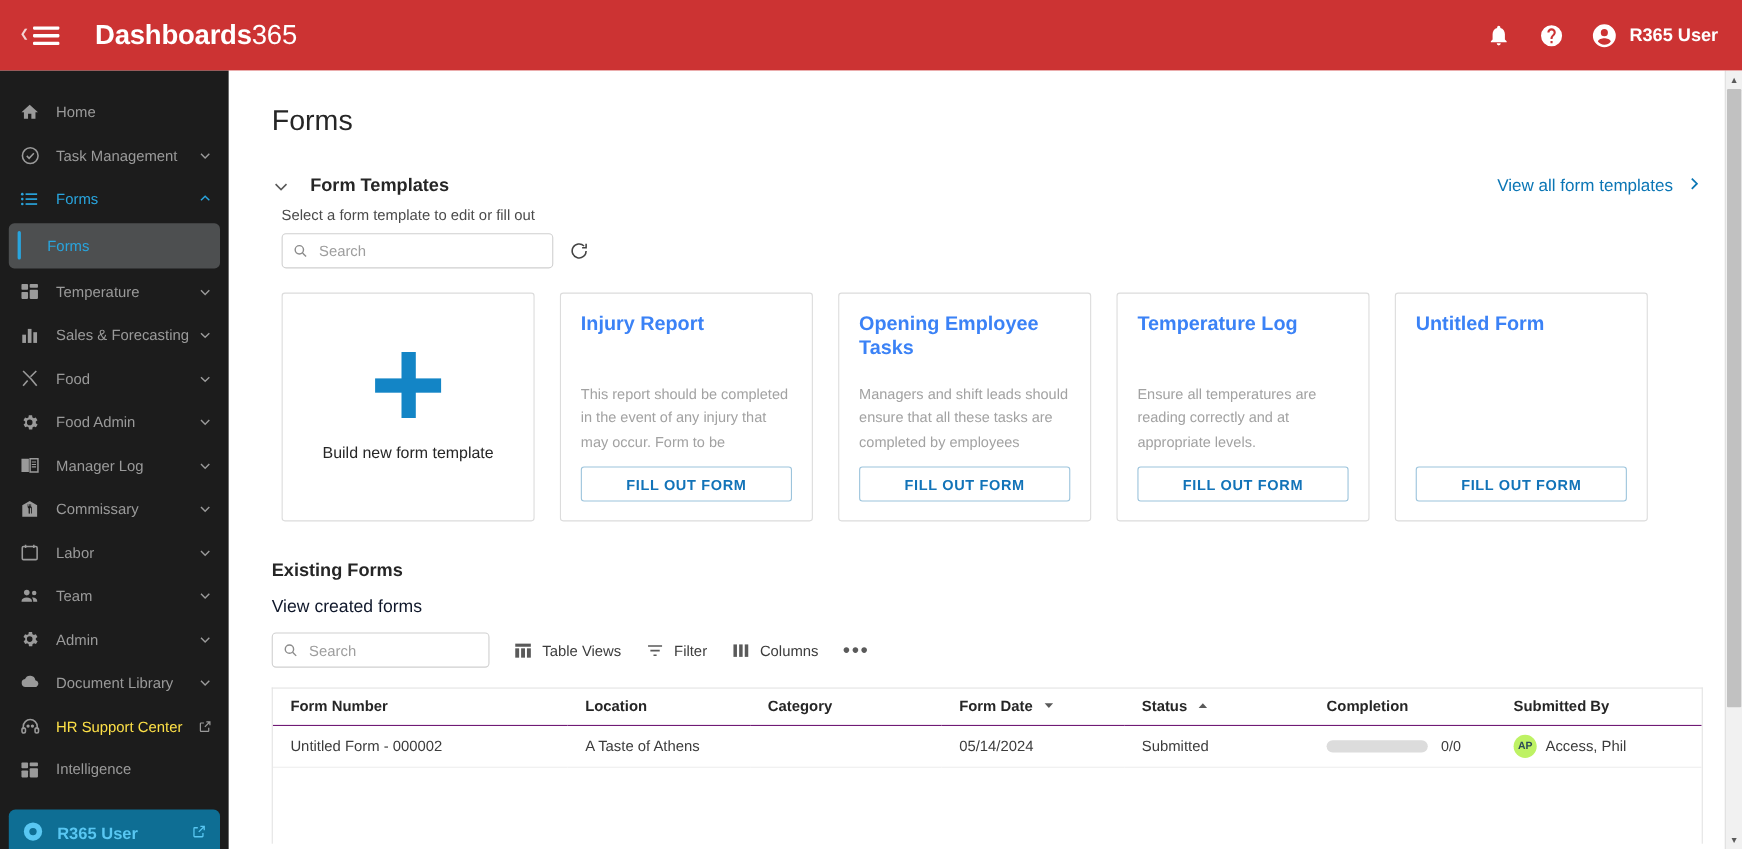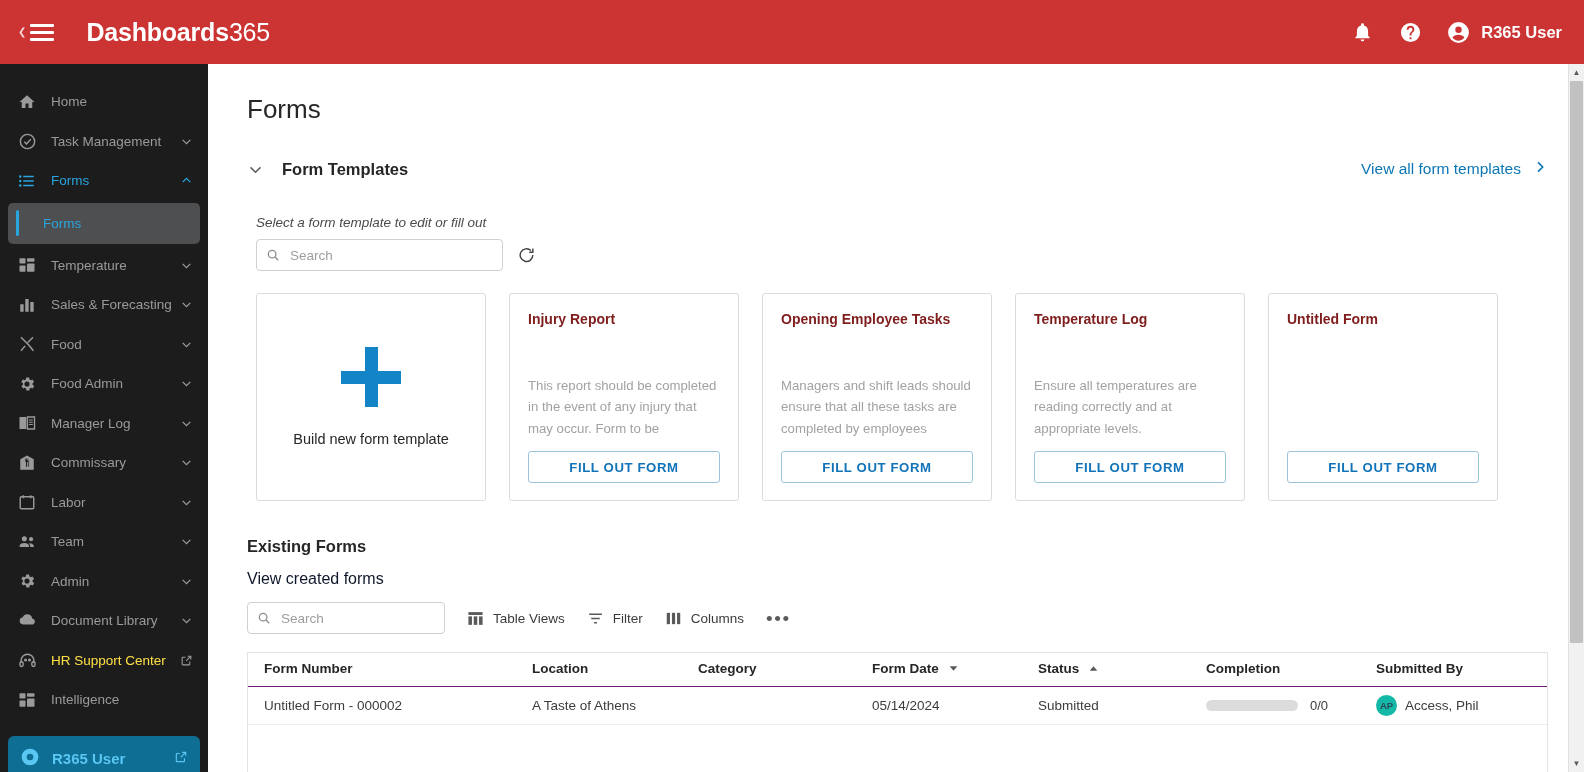--- a/index.html
+++ b/index.html
@@ -107,21 +107,21 @@
   .page-title { font-size: 26px; color: #262626; font-weight: normal; margin: 0 0 34px 9px; }
 
   .section-head { display: flex; align-items: center; margin: 0 0 0 9px; }
   .section-chev { color: #5A5A5A; margin-right: 18px; display: flex; align-items: center; cursor: pointer; }
   .section-title { font-size: 16.5px; font-weight: bold; color: #262626; }
   .view-all {
     margin-left: auto; color: #0B76B5; font-size: 15.5px;
     display: flex; align-items: center; gap: 11px; cursor: pointer; white-space: nowrap;
   }
 
-  .hint { font-size: 13.5px; color: #4A4A4A; margin: 36px 0 9px 18px; font-style: italic; }
+  .hint { font-size: 13.5px; color: #4A4A4A; margin: 8px 0 9px 18px; }
 
   .search-row { display: flex; align-items: center; gap: 14px; margin-left: 18px; }
   .searchbox {
     width: 247px; height: 32px;
     border: 1px solid #D0D0D0; border-radius: 4px;
     display: flex; align-items: center; padding: 0 9px;
     background: #fff;
   }
   .searchbox .mag { color: #8B8B8B; margin-right: 8px; display: flex; }
   .searchbox input {
@@ -143,21 +143,21 @@
   }
   .card.build {
     align-items: center; justify-content: center;
     cursor: pointer;
   }
   .plus { width: 60px; height: 60px; position: relative; margin-bottom: 24px; }
   .plus:before, .plus:after { content:""; position: absolute; background: #1385C6; }
   .plus:before { left: 24px; top: 0; width: 13px; height: 60px; }
   .plus:after { top: 24px; left: 0; width: 60px; height: 13px; }
   .build-label { font-size: 14.5px; color: #262626; }
-  .card-title { font-size: 14px; font-weight: bold; color: #7f1d1d; line-height: 1.2; }
+  .card-title { font-size: 18px; font-weight: bold; color: #3b82f6; line-height: 1.2; }
   .card-desc {
     font-size: 13.2px; color: #A2A2A2; line-height: 1.62;
     margin-top: auto; margin-bottom: 12px;
     max-height: 64px; overflow: hidden;
   }
   .fill-btn {
     height: 32px; border: 1px solid #9CC4DC; border-radius: 3px;
     color: #1273B8; font-size: 13.2px; font-weight: bold; letter-spacing: 0.6px;
     display: flex; align-items: center; justify-content: center;
     background: #fff; cursor: pointer;
@@ -202,21 +202,21 @@
   .col-date { width: 166px; }
   .col-stat { width: 168px; }
   .col-comp { width: 170px; }
   .col-sub { width: auto; }
   .comp-cell { display: flex; align-items: center; gap: 12px; }
   .bar { width: 92px; height: 11px; background: #DCDCDC; border-radius: 6px; }
   .bar-txt { font-size: 13px; color: #3C3C3C; }
   .sub-cell { display: flex; align-items: center; gap: 8px; }
   .avatar {
     width: 21px; height: 21px; min-width: 21px; border-radius: 50%;
-    background: #14b8a6; color: #2B4A57;
+    background: #bef264; color: #2B4A57;
     font-size: 9.5px; font-weight: bold;
     display: flex; align-items: center; justify-content: center;
   }
   .sort-ic { display: inline-flex; }
 
   
   .vscroll {
     position: absolute; top: 0; right: 0; width: 16px; height: 100%;
     background: #F1F1F1; border-left: 1px solid #E0E0E0;
   }

